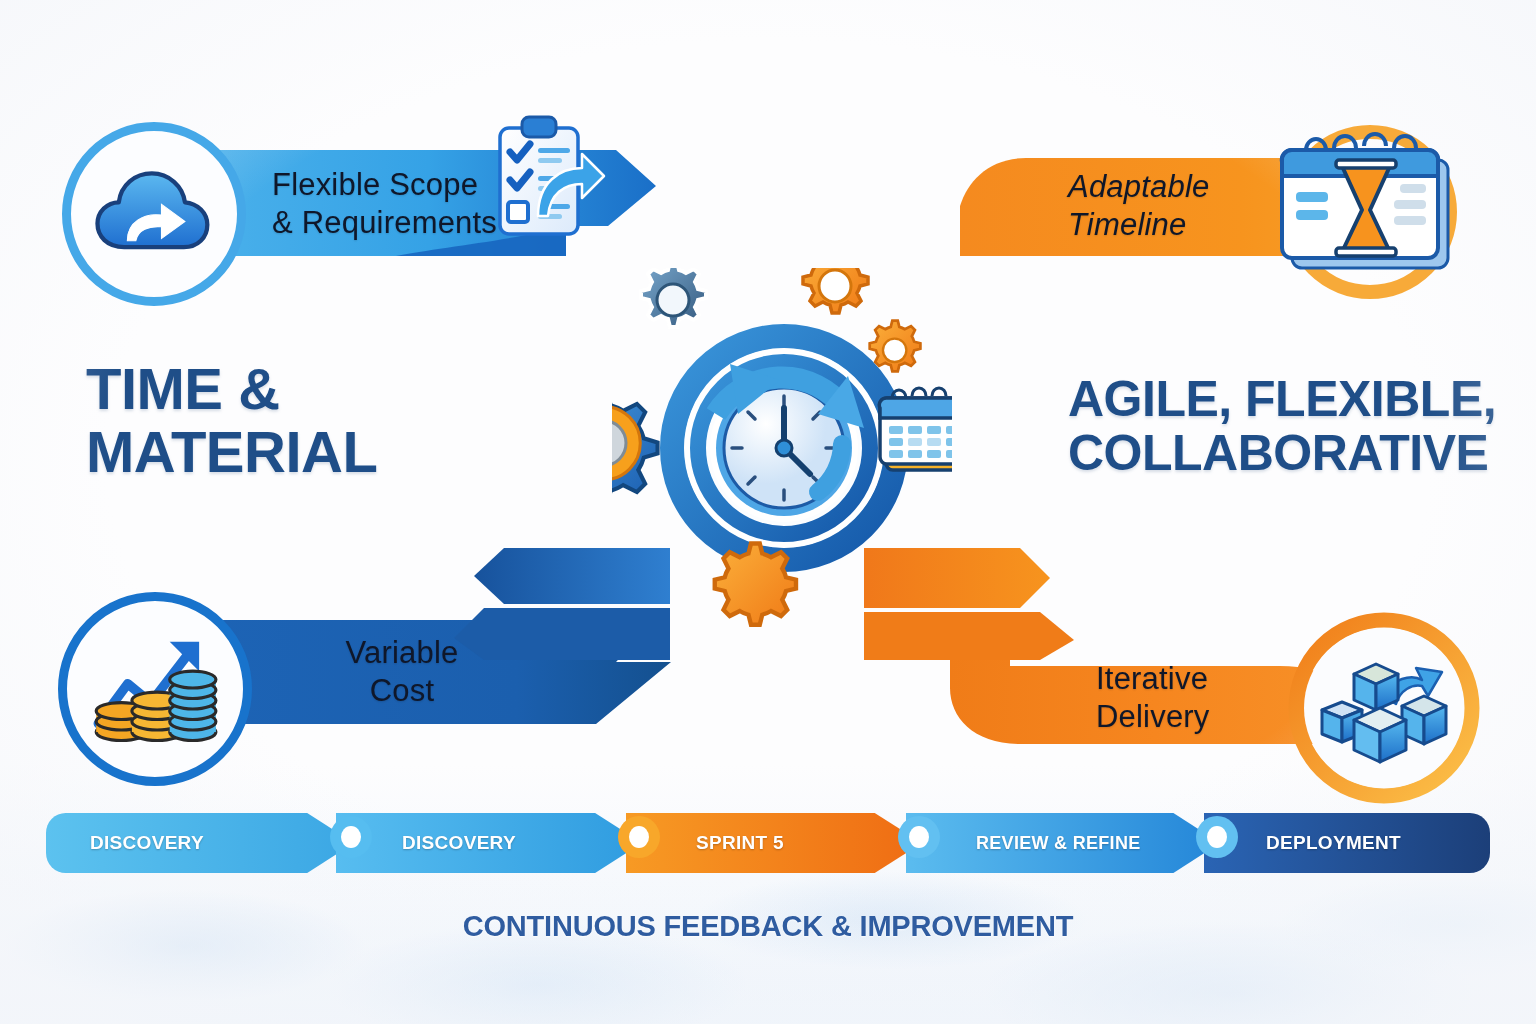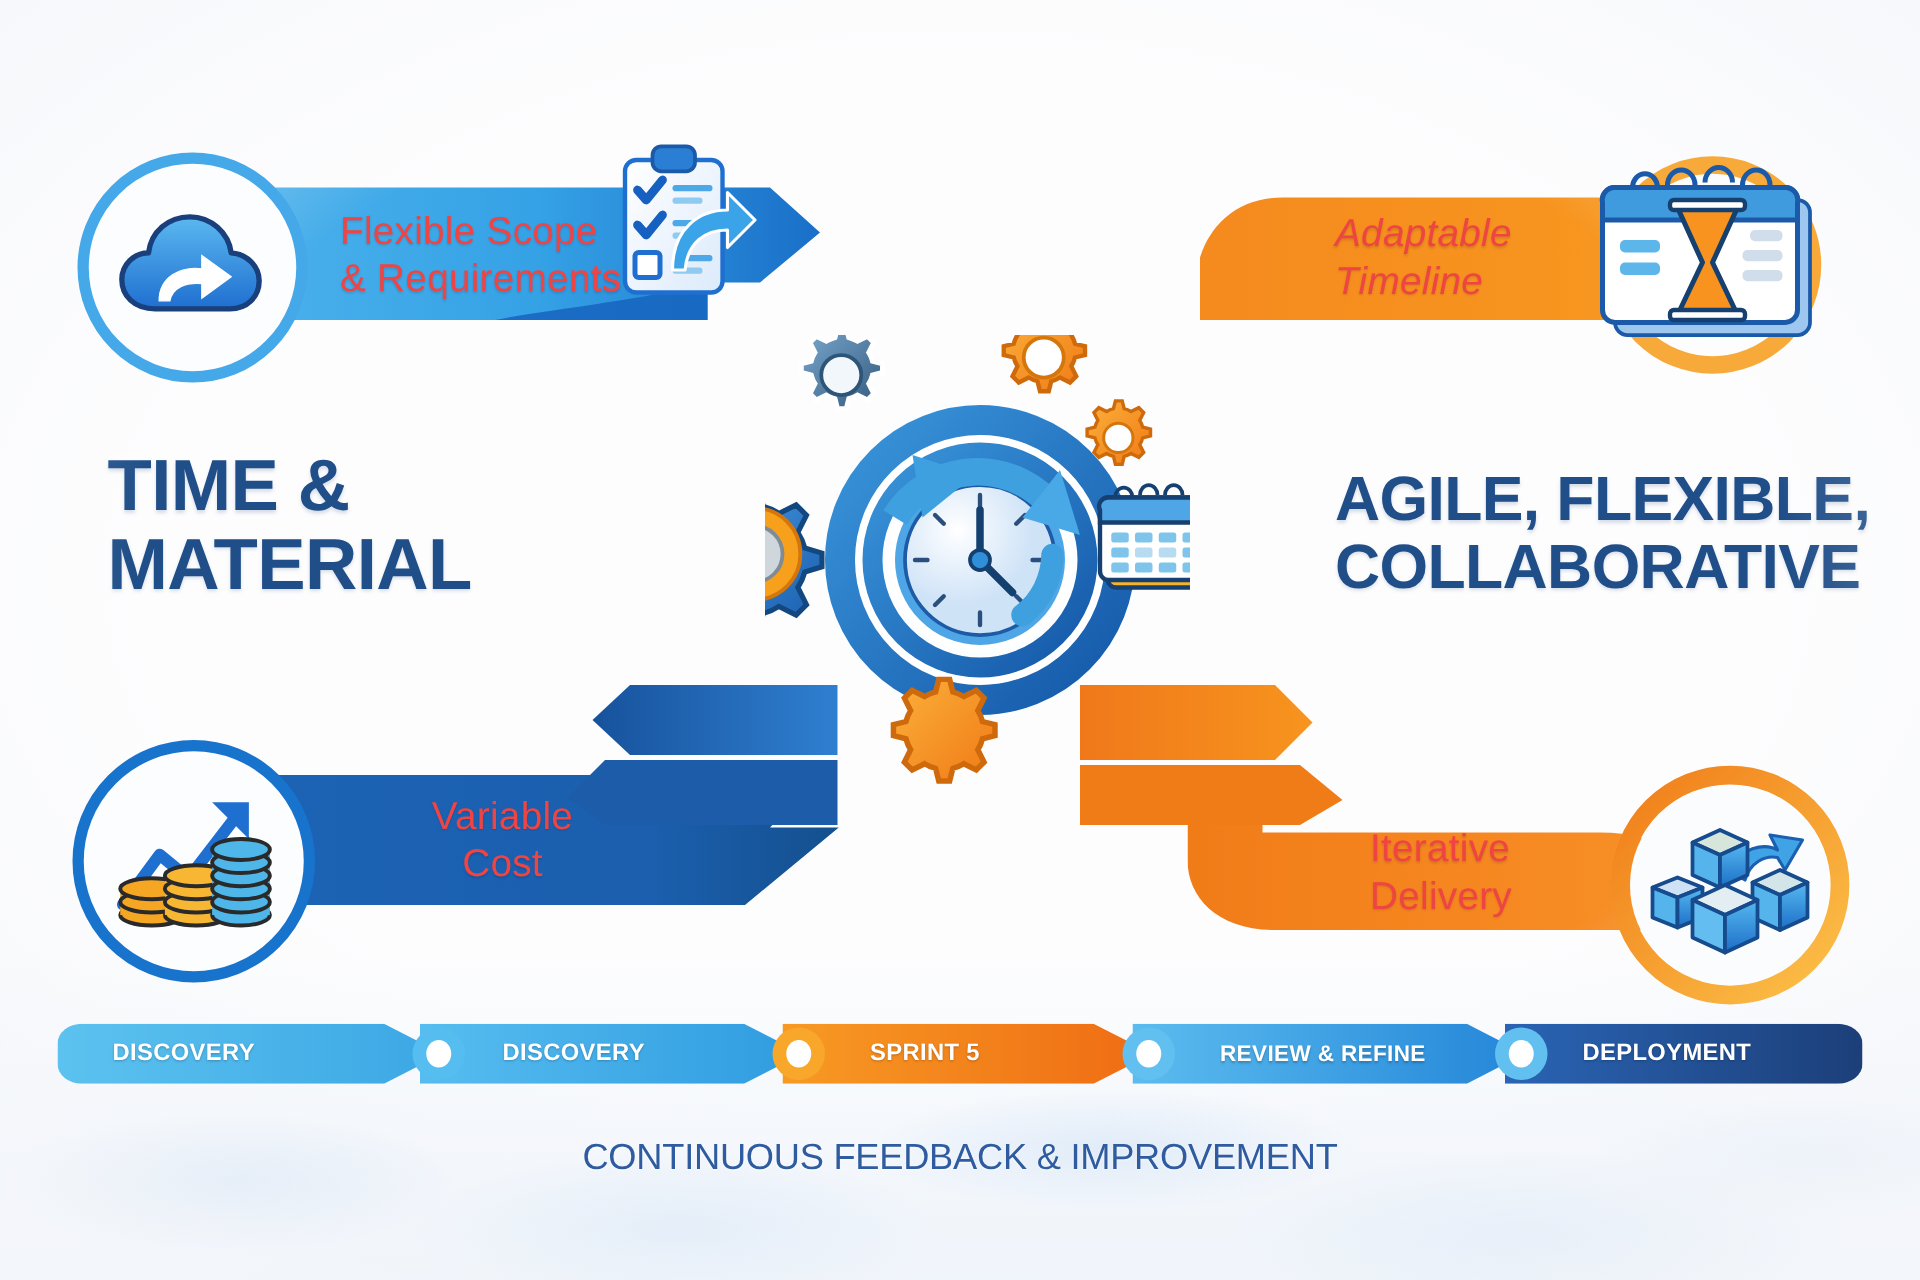--- a/index.html
+++ b/index.html
@@ -35,21 +35,21 @@
     position:absolute; inset:0;
     background: radial-gradient(ellipse 1100px 700px at 50% 45%, rgba(255,255,255,0) 60%, rgba(244,246,250,.8) 100%);
     pointer-events:none;
   }
 
   
   .banner {
     position: absolute;
     display: flex;
     align-items: center;
-    color: #ef4444;
+    color: #0f172a;
   }
   .banner-body {
     position: absolute;
     top: 0;
     height: 100%;
   }
   .banner-label {
     position: absolute;
     font-size: 31px;
     line-height: 1.22;
@@ -93,21 +93,21 @@
     left: 46px;
     top: 812px;
     width: 1444px;
     height: 62px;
     display: flex;
     align-items: center;
     z-index: 12;
   }
   .tl-step {
     position: relative;
-    height: 48px;
+    height: 60px;
     display: flex;
     align-items: center;
     flex: 1 1 auto;
     text-align: right;
   }
   .tl-shape { position:absolute; left:0; top:0; width:100%; height:100%; }
   .tl-text {
     position: relative;
     z-index: 4;
     color: #ffffff;
@@ -130,21 +130,21 @@
     border-radius: 50%;
     background: #ffffff;
   }
 
   #caption {
     position: absolute;
     left: 0; right: 0;
     top: 910px;
     text-align: center;
     font-size: 29px;
-    font-weight: normal;
+    font-weight: bold;
     color: #2f5ca0;
     letter-spacing: -0.2px;
     z-index: 12;
     text-shadow: 0 1px 2px rgba(255,255,255,.8);
   }
 </style>
 </head>
 <body>
 
 <div id="stage">

